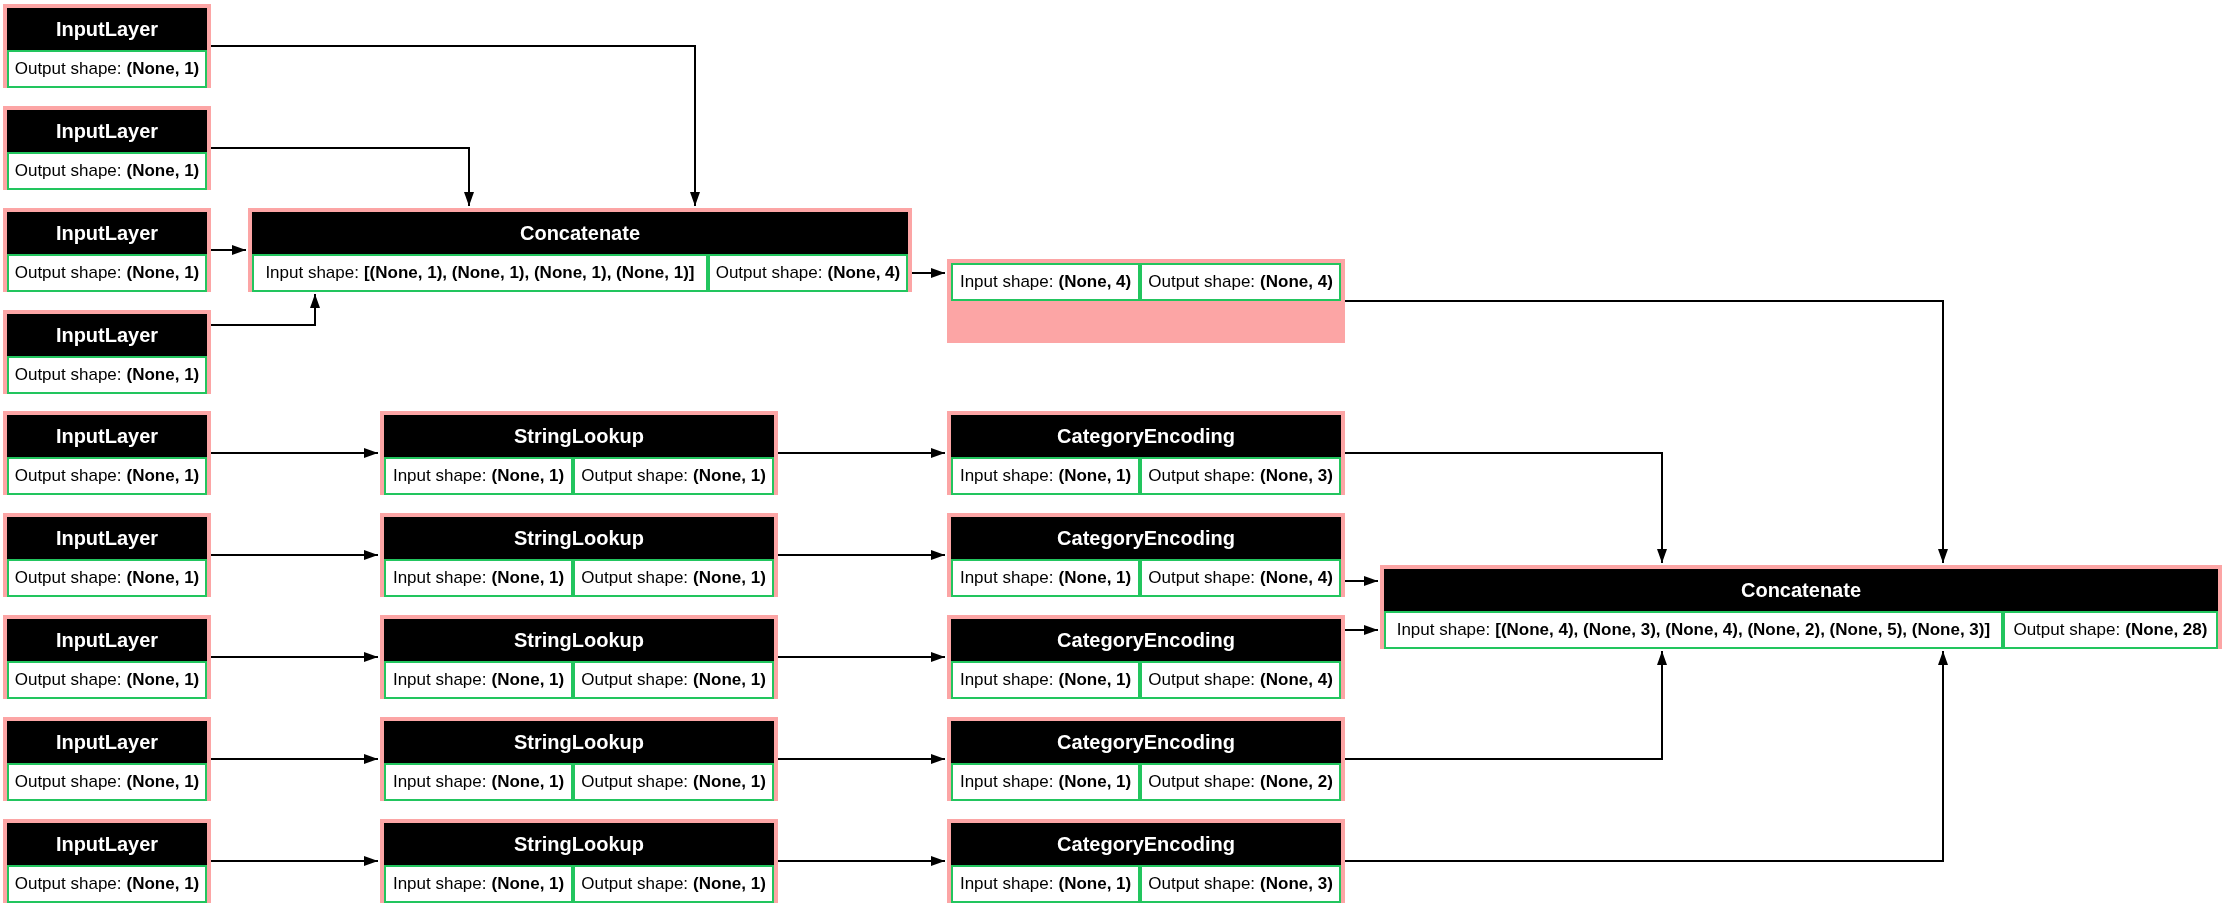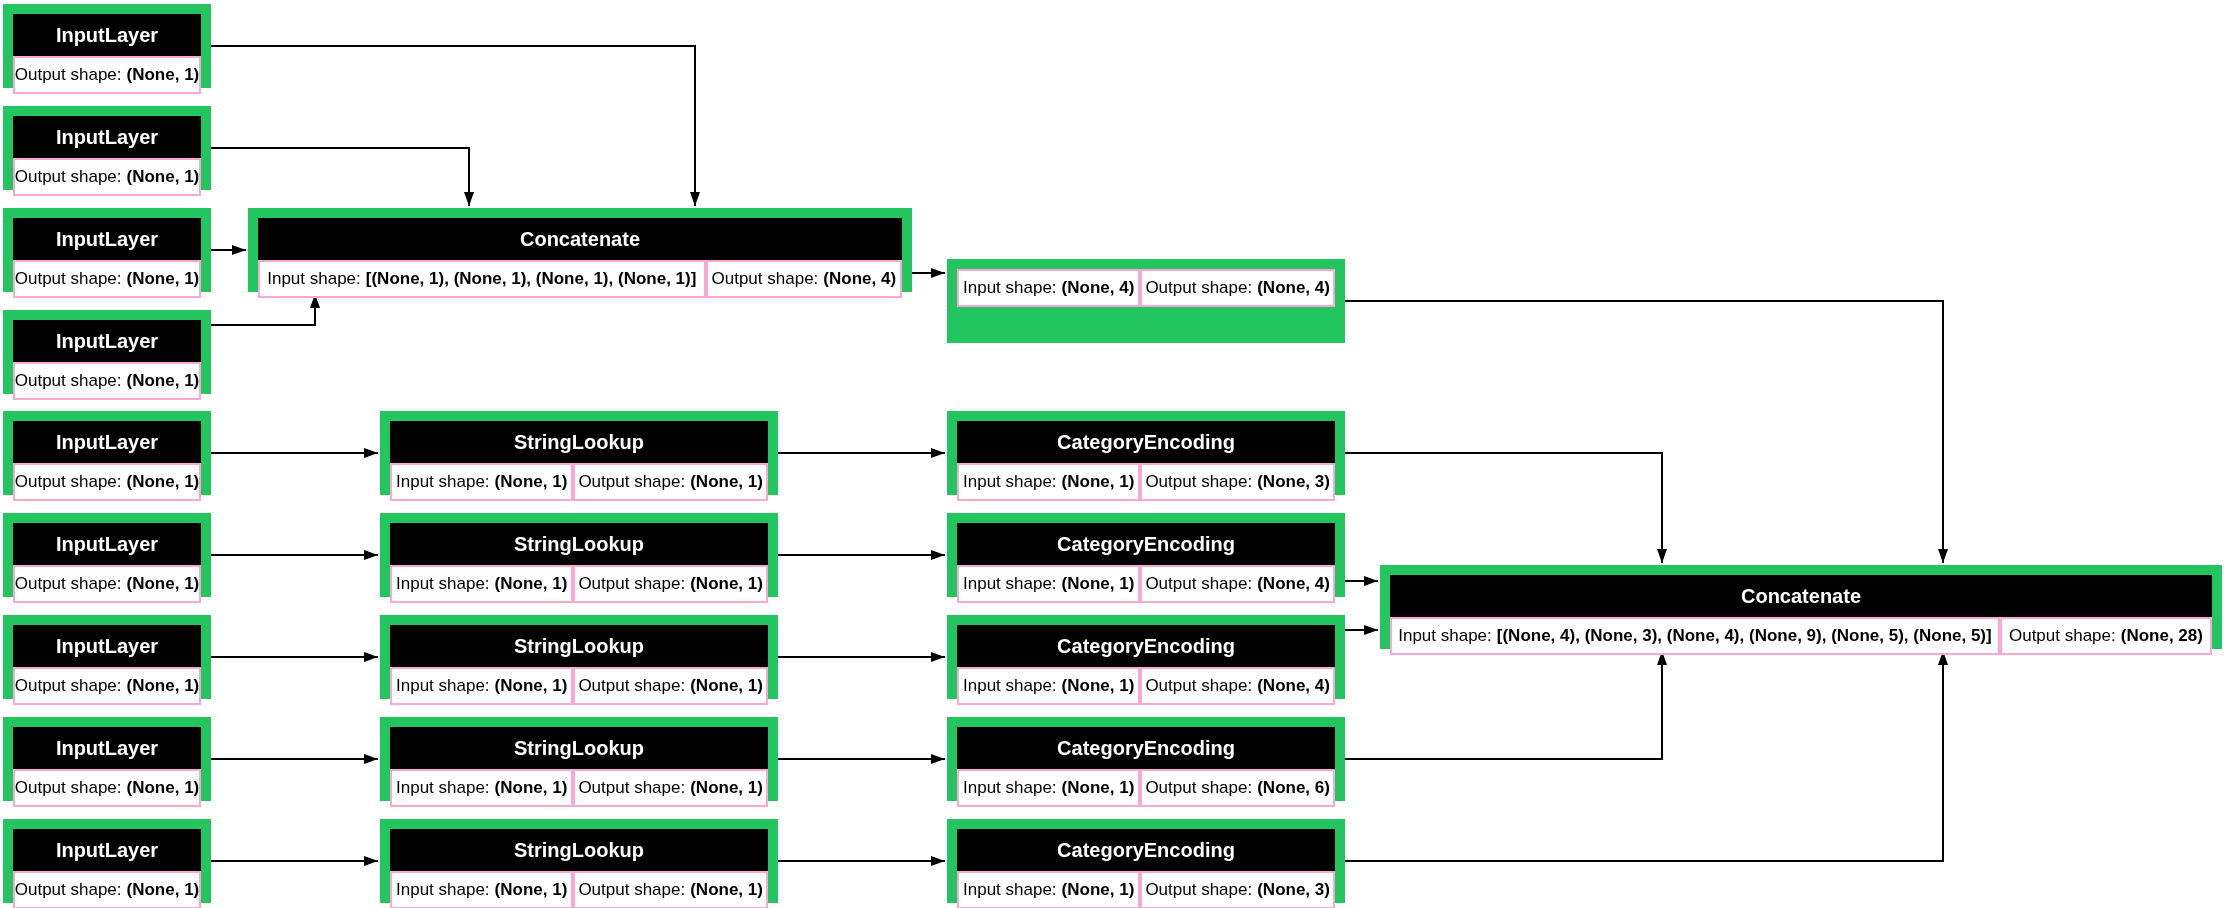--- a/index.html
+++ b/index.html
@@ -7,40 +7,40 @@
     position:relative;
     width:2226px;height:908px;
     background:#ffffff;
     font-family:"Liberation Sans","DejaVu Sans",sans-serif;
     overflow:hidden;
   }
   #edge-layer{position:absolute;left:0;top:0;width:2226px;height:908px;}
   .node{
     position:absolute;
     height:84px;
-    background:#22c55e;
-    padding:10px;
+    background:#fca5a5;
+    padding:4px;
     box-sizing:border-box;
   }
   .node .title{
     height:42px;
     background:#000;
     color:#fff;
     font-weight:bold;
     font-size:20px;
     display:flex;align-items:center;justify-content:center;
     white-space:nowrap;
   }
   .node .body{
     height:38px;
     display:flex;
   }
   .node .cell{
     background:#fff;
-    border:2px solid #f9a8d4;
+    border:2px solid #22c55e;
     box-sizing:border-box;
     display:flex;align-items:center;justify-content:center;
     font-size:17px;
     color:#000;
     white-space:nowrap;
     overflow:hidden;
     flex:1 1 auto;
   }
   .node .cell .val{font-weight:bold;margin-left:5px;text-align:right;}
   .cell.w485{flex:0 0 48.5%;}
@@ -271,21 +271,21 @@
   </div>
   <div class="node" style="left:947px;top:717px;width:398px;">
     <div class="title">CategoryEncoding</div>
     <div class="body">
       <div class="cell w485">
           <span class="lbl">Input shape:</span>
           <span class="val">(None, 1)</span>
         </div>
       <div class="cell">
           <span class="lbl">Output shape:</span>
-          <span class="val">(None, 6)</span>
+          <span class="val">(None, 2)</span>
         </div>
     </div>
   </div>
   <div class="node" style="left:947px;top:819px;width:398px;">
     <div class="title">CategoryEncoding</div>
     <div class="body">
       <div class="cell w485">
           <span class="lbl">Input shape:</span>
           <span class="val">(None, 1)</span>
         </div>
@@ -321,21 +321,21 @@
           <span class="val">(None, 4)</span>
         </div>
     </div>
   </div>
 
   <div class="node" style="left:1380px;top:565px;width:842px;">
     <div class="title">Concatenate</div>
     <div class="body">
       <div class="cell w742">
           <span class="lbl">Input shape:</span>
-          <span class="val">[(None, 4), (None, 3), (None, 4), (None, 9), (None, 5), (None, 5)]</span>
+          <span class="val">[(None, 4), (None, 3), (None, 4), (None, 2), (None, 5), (None, 3)]</span>
         </div>
       <div class="cell">
           <span class="lbl">Output shape:</span>
           <span class="val">(None, 28)</span>
         </div>
     </div>
   </div>
 
 </div>
 

